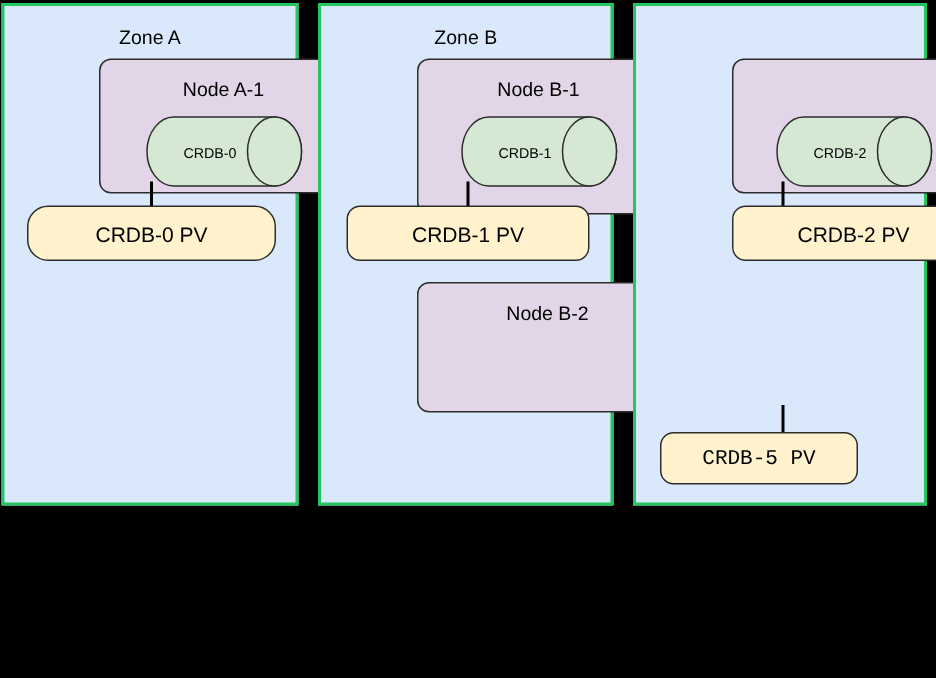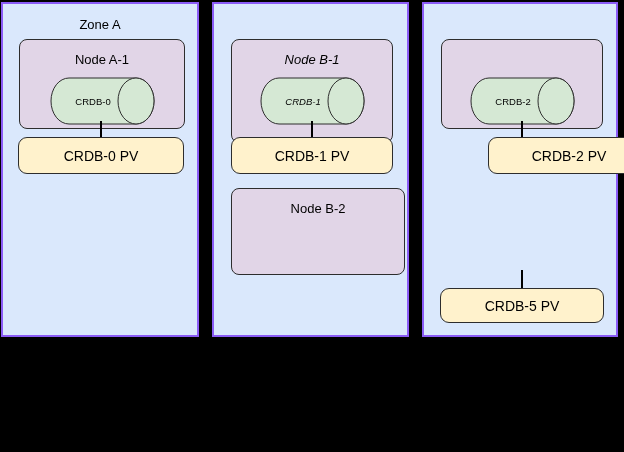--- a/index.html
+++ b/index.html
@@ -11,39 +11,40 @@
   .canvas {
     position: relative;
     width: 624px;
     height: 452px;
     background: #000000;
     overflow: hidden;
   }
   .zone {
     position: absolute;
     background: #dae8fc;
-    border: 2px solid #8b5cf6;
+    border: 2px solid #22c55e;
     box-sizing: border-box;
   }
   .zone-label {
     position: absolute;
     top: 13px;
     left: 0;
     width: 100%;
     text-align: center;
     font-size: 13px;
     color: #000000;
     line-height: 15px;
   }
   .node {
     position: absolute;
     background: #e1d5e7;
     border: 1px solid #2d2d2d;
     border-radius: 8px;
     box-sizing: border-box;
+    margin-left: 47px;
   }
   .node-label {
     position: absolute;
     top: 12px;
     left: 0;
     width: 100%;
     text-align: center;
     font-size: 13px;
     color: #000000;
     line-height: 15px;
@@ -94,28 +95,29 @@
       <div class="node-label">Node A-1</div>
       <svg class="cyl" style="left:30px;top:37px;" width="106" height="48" viewBox="0 0 106 48">
         <path class="cyl-body" d="M19,1 A18,23 0 0 0 19,47 L86,47 A18,23 0 0 0 86,1 Z"></path>
         <ellipse class="cyl-cap" cx="86" cy="24" rx="18" ry="23"></ellipse>
         <text class="cyl-text" x="43" y="28" text-anchor="middle">CRDB-0</text>
       </svg>
     </div>
 
     <div class="conn" style="left:97px;top:117px;height:17px;"></div>
 
-    <div class="pv" style="left:15px;top:133px;width:166px;height:37px;">
+    <div class="pv" style="left:15px;top:133px;width:166px;height:37px;border-radius:14px;">
       <span class="pv-label">CRDB-0 PV</span>
     </div>
   </div>
 
   <div class="zone" style="left:212px;top:2px;width:197px;height:335px;">
+    <div class="zone-label">Zone B</div>
 
-    <div class="node" style="left:17px;top:35px;width:162px;height:104px;font-style:italic;">
+    <div class="node" style="left:17px;top:35px;width:162px;height:104px;">
       <div class="node-label">Node B-1</div>
       <svg class="cyl" style="left:28px;top:37px;" width="106" height="48" viewBox="0 0 106 48">
         <path class="cyl-body" d="M19,1 A18,23 0 0 0 19,47 L86,47 A18,23 0 0 0 86,1 Z"></path>
         <ellipse class="cyl-cap" cx="86" cy="24" rx="18" ry="23"></ellipse>
         <text class="cyl-text" x="43" y="28" text-anchor="middle">CRDB-1</text>
       </svg>
     </div>
 
     <div class="conn" style="left:97px;top:117px;height:17px;"></div>
 
@@ -140,18 +142,18 @@
 
     <div class="conn" style="left:97px;top:117px;height:17px;"></div>
 
     <div class="pv" style="left:17px;top:133px;width:162px;height:37px;margin-left:47px;">
       <span class="pv-label">CRDB-2 PV</span>
     </div>
 
 
     <div class="conn" style="left:97px;top:266px;height:18px;"></div>
 
-    <div class="pv" style="left:16px;top:284px;width:164px;height:35px;">
+    <div class="pv" style="left:16px;top:284px;width:132px;height:35px;font-family:Liberation Mono, monospace;">
       <span class="pv-label">CRDB-5 PV</span>
     </div>
   </div>
 
 </div>
 
 </body></html>

